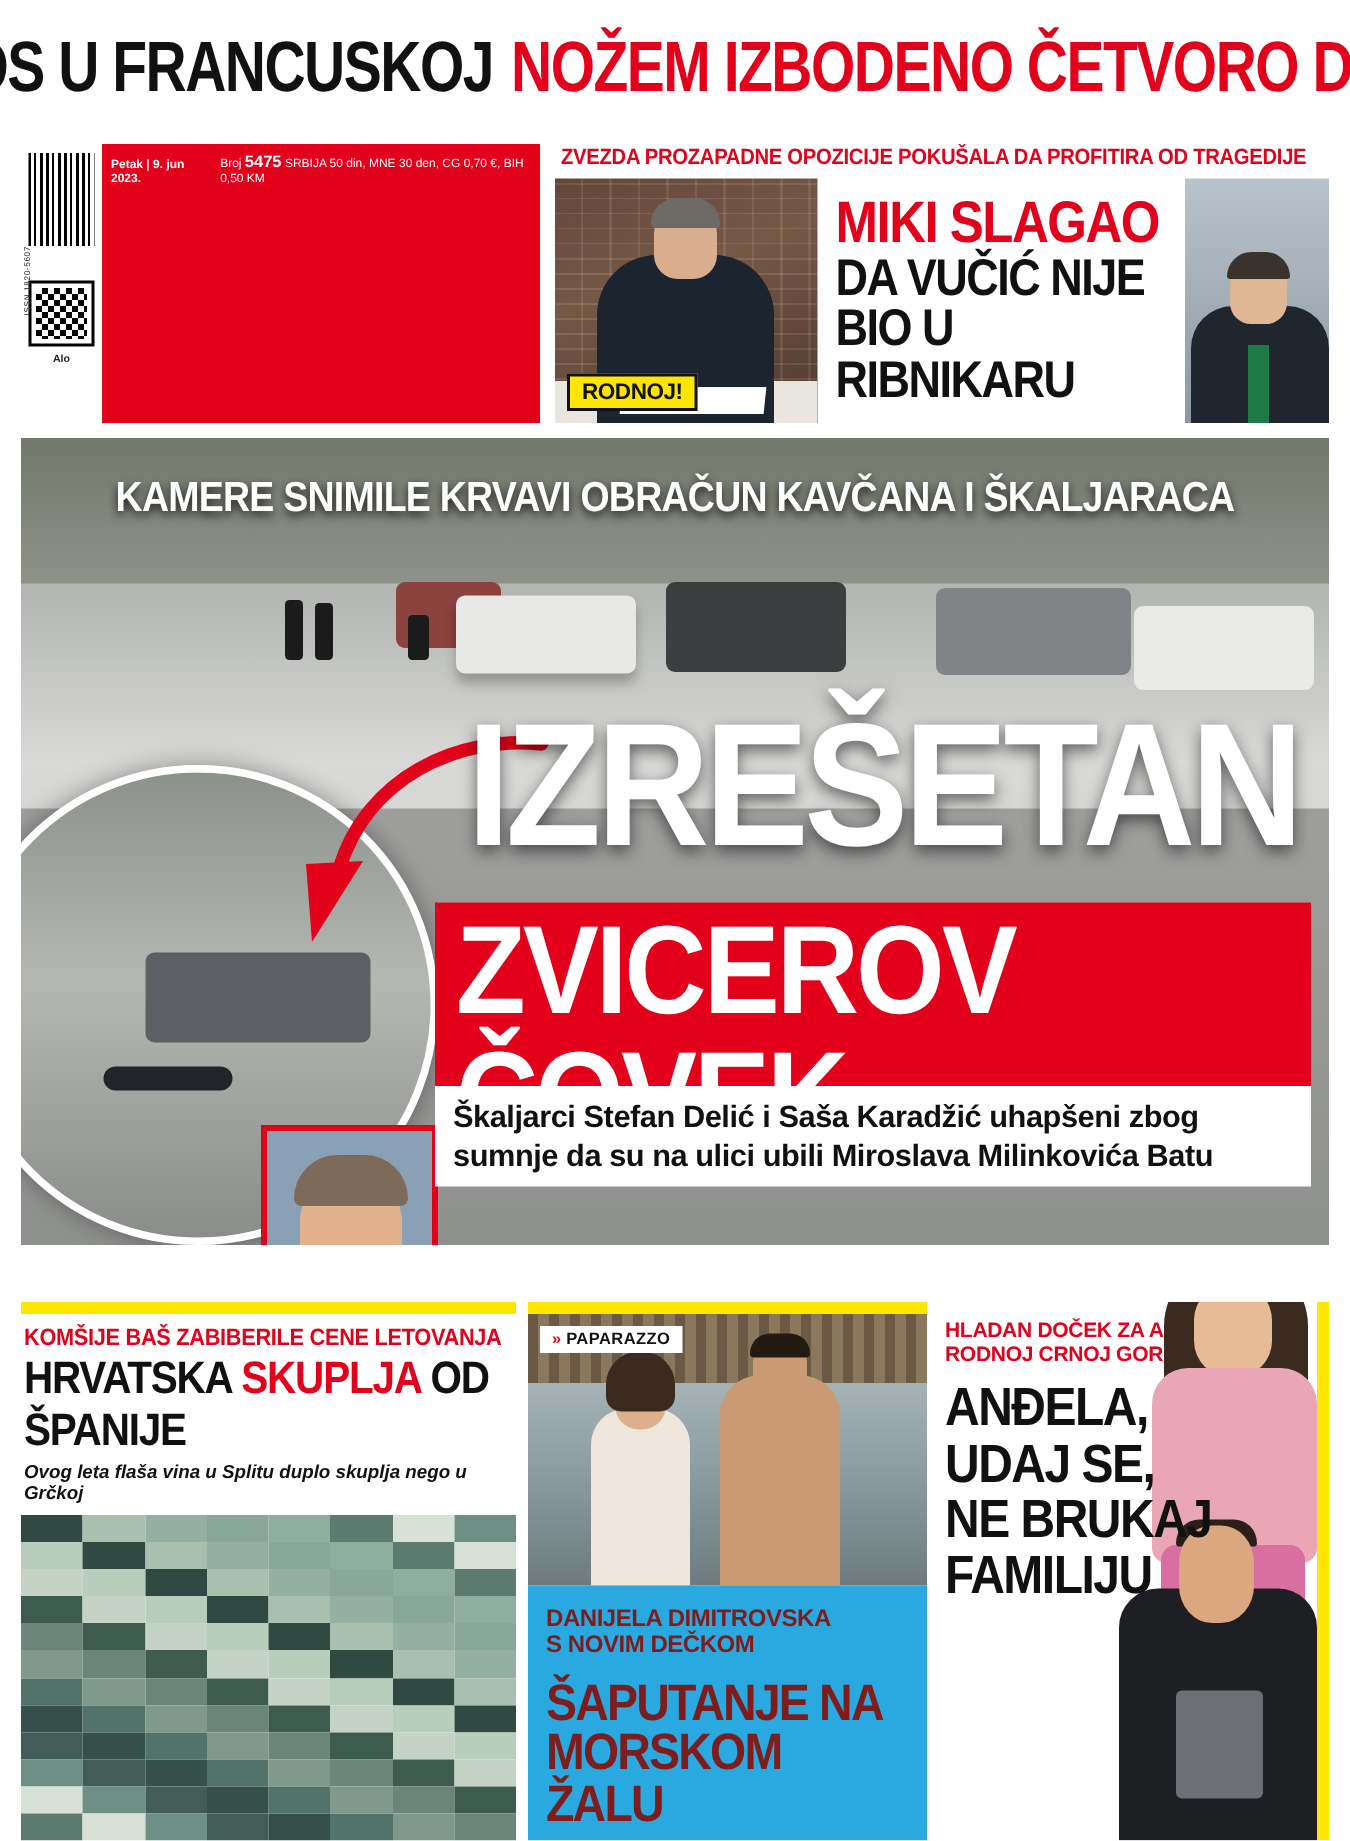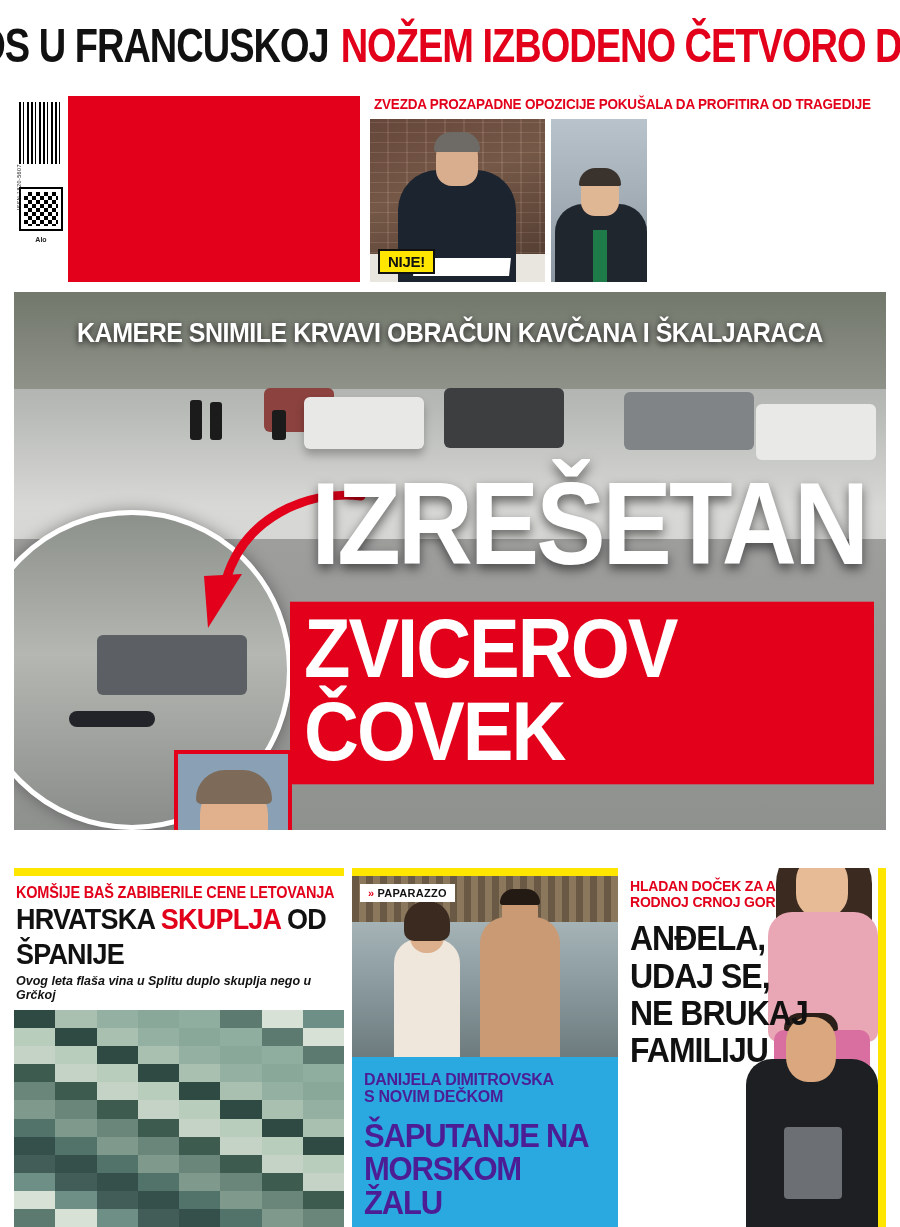--- a/index.html
+++ b/index.html
@@ -271,21 +271,21 @@
   }
   .beach-photo .whead { position:absolute; left: 58px; bottom: 104px; width: 34px; height: 40px; background:#dcb08c; border-radius:16px;}
   .beach-photo .whair { position:absolute; left: 52px; bottom: 116px; width: 46px; height: 40px; background:#3a2a20; border-radius: 22px 22px 10px 10px;}
   .beach-photo .man {
     position:absolute; left: 128px; bottom: 0; width: 80px; height: 140px;
     background: #c99a74; border-radius: 26px 26px 0 0;
   }
   .beach-photo .mhead { position:absolute; left: 150px; bottom: 124px; width: 36px; height: 42px; background:#c99a74; border-radius:17px;}
   .beach-photo .mhair { position:absolute; left: 148px; bottom: 152px; width: 40px; height: 16px; background:#241a14; border-radius: 20px 20px 4px 4px;}
   .blue-box {
-    flex: 1; background: #2aa8e0; color: #4c1d95; padding: 14px 12px;
+    flex: 1; background: #2aa8e0; color: #7f1d1d; padding: 14px 12px;
     display: flex; flex-direction: column; justify-content: flex-start;
   }
   .blue-box .k { font-weight: bold; font-size: 16px; line-height: 1.1; letter-spacing:-0.3px; }
   .blue-box .h { font-weight: bold; font-size: 31px; line-height: 1.0; letter-spacing: -1.2px; margin-top: 12px; transform: scaleY(1.1); transform-origin: left top;}
 
   .col-right { flex: 1; display: flex; flex-direction: column; position: relative; overflow: hidden; }
   .col-right .kicker {
     color: #e2001a; font-weight: bold; font-size: 14px; line-height: 1.15;
     padding: 10px 4px 4px 4px; letter-spacing: -0.2px;
   }
@@ -333,34 +333,47 @@
   <div class="masthead-row">
 
     <div class="logo-block">
       <div class="barcode-wrap">
         <div class="barcode"></div>
         <div class="isbn-text">ISSN 1820-5607</div>
         <div class="qr"></div>
         <div class="qr-label">Alo</div>
       </div>
       <div class="logo-main">
+        <div class="logo-meta">
+          <span class="logo-date">Petak | 9. jun 2023.</span>
+          <span class="logo-issue">
+            <span>Broj</span>
+            <b>5475</b>
+            <span>SRBIJA 50 din, MNE 30 den, CG 0,70 €, BIH 0,50 KM</span>
+          </span>
+        </div>
       </div>
     </div>
 
     <div class="promo-block">
       <div class="promo-kicker">ZVEZDA PROZAPADNE OPOZICIJE POKUŠALA DA PROFITIRA OD TRAGEDIJE</div>
       <div class="promo-body">
         <div class="promo-photo-left">
           <div class="wall"></div>
           <div class="desk"></div>
           <div class="suit"></div>
           <div class="head"></div>
           <div class="hair"></div>
           <div class="paper"></div>
-          <div class="dokaz-tag">NIJE!</div>
+          <div class="dokaz-tag">RODNOJ!</div>
+        </div>
+        <div class="promo-text">
+          <div class="promo-l1">MIKI SLAGAO</div>
+          <div class="promo-l2">DA VUČIĆ NIJE</div>
+          <div class="promo-l3">BIO U RIBNIKARU</div>
         </div>
         <div class="promo-photo-right">
           <div class="suit2"></div>
           <div class="tie"></div>
           <div class="head2"></div>
           <div class="hair2"></div>
         </div>
       </div>
     </div>
   </div>
@@ -394,20 +407,21 @@
 
     <div class="mug">
 
       <div class="face"></div>
 
       <div class="hair"></div>
     </div>
 
     <div class="main-title-1">IZREŠETAN</div>
     <div class="main-title-2">ZVICEROV ČOVEK</div>
+    <div class="main-sub">Škaljarci Stefan Delić i Saša Karadžić uhapšeni zbog sumnje da su na ulici ubili Miroslava Milinkovića Batu</div>
   </div>
 
   <div class="bottom-row">
 
     <div class="col-left">
       <div class="yellow-bar"></div>
       <div class="kicker">KOMŠIJE BAŠ ZABIBERILE CENE LETOVANJA</div>
       <div class="head">
         <span>HRVATSKA</span>
         <em>SKUPLJA</em>

